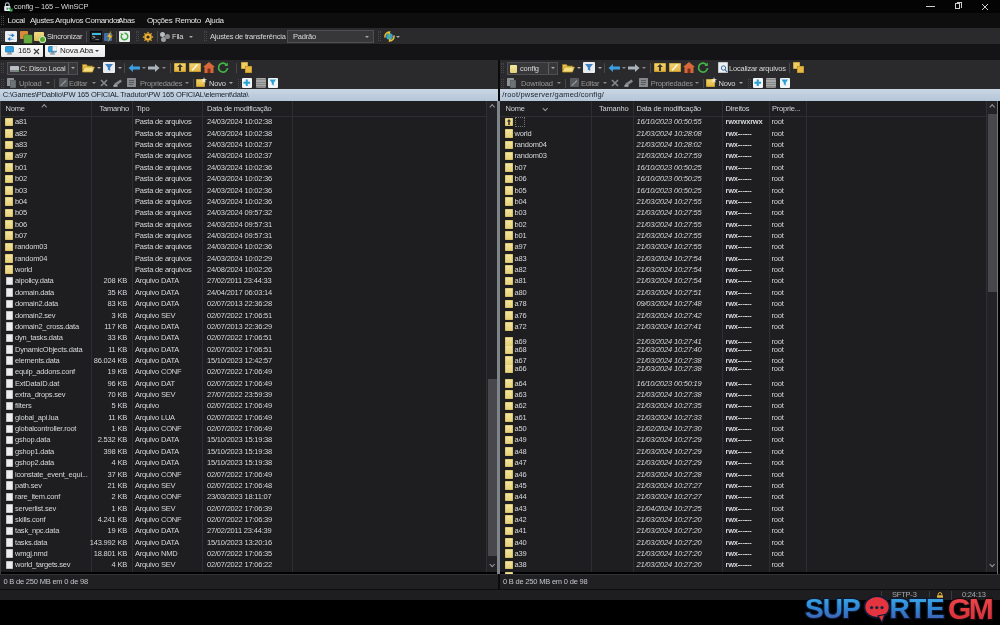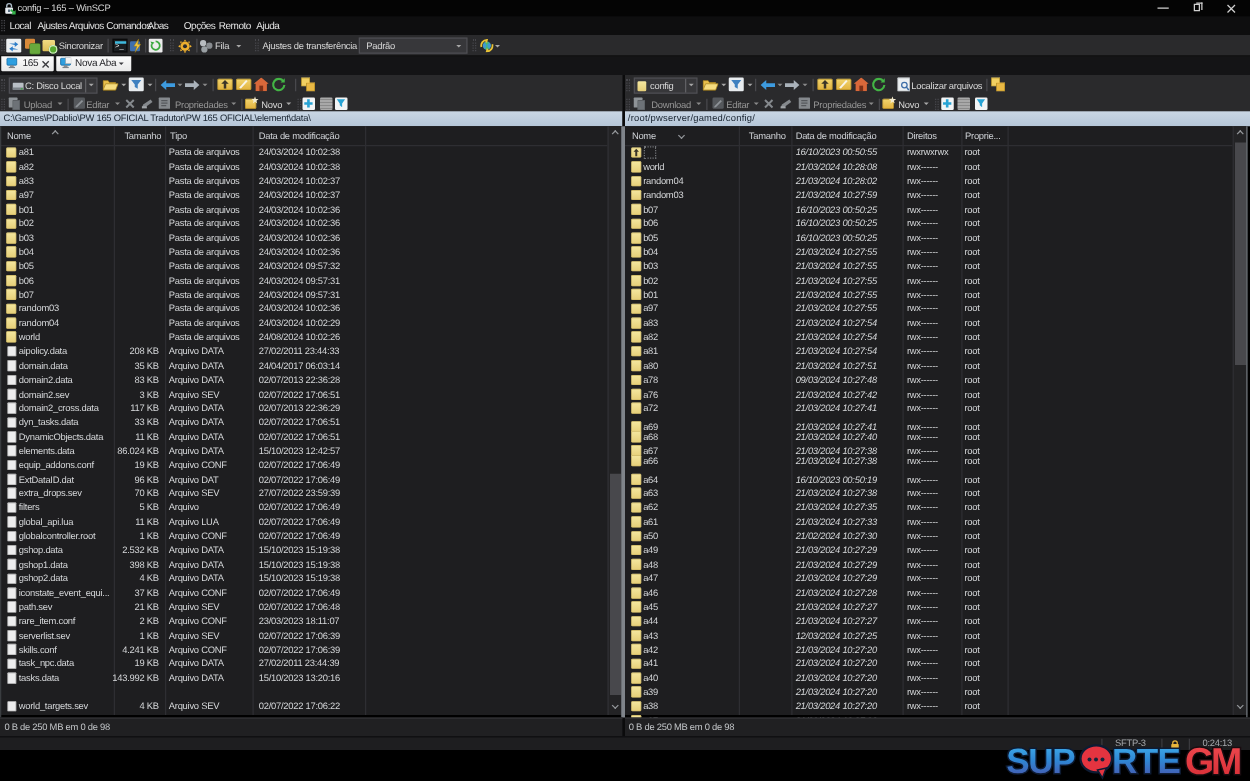--- a/index.html
+++ b/index.html
@@ -29,21 +29,21 @@
 .hdr{font-size:7.5px;letter-spacing:-0.2px;color:#cfd2d6;line-height:15px;}
 .gl{top:0;width:1px;height:471px;background:#2e2e32;}
 .row{left:0;width:100%;height:11.4px;font-size:7.5px;letter-spacing:-0.2px;color:#d5d7d9;line-height:11.4px;white-space:nowrap;}
 .fo{left:5px;top:1.4px;width:8px;height:8.6px;background:linear-gradient(#f4e7a0,#e6cf78);border-radius:1px;box-shadow:inset 0 0 0 0.5px #c9b25e;}
 .fi{left:5.5px;top:1.4px;width:7px;height:8.6px;background:#ededee;border-radius:0.5px;box-shadow:inset 0 0 0 0.5px #9a9a9a;}
 .nm{left:15px;}
 .sz{left:80px;width:47px;text-align:right;}
 .tp{left:135px;}
 .dt{left:207px;}
 .dt2{left:137px;font-style:italic;}
-.rt{left:226px;}
+.rt{left:226px;font-weight:bold;}
 .ow{left:272px;}
 
 .sb{top:101px;width:12px;height:471px;background:#232325;border-left:1px solid #303034;}
 .sbthumb{left:1.5px;width:9px;background:#48484c;}
 .chev{width:4.4px;height:4.4px;border-left:1px solid #95989c;border-top:1px solid #95989c;}
 
 .pstat{top:574px;height:15px;background:#202022;border-top:1px solid #323236;font-size:7.5px;letter-spacing:-0.2px;color:#c3c6c9;line-height:14px;}
 #astat{left:0;top:589px;width:1000px;height:11px;background:#1e1e20;border-top:1px solid #0e0e10;}
 #astat .c{top:1px;height:10px;border-left:1px solid #3a3a3e;}
 #astat span{font-size:7.5px;color:#a6a9ac;line-height:10px;letter-spacing:-0.2px;}
@@ -659,20 +659,27 @@
       <span class="a sz">19 KB</span>
       <span class="a tp">Arquivo DATA</span>
       <span class="a dt">27/02/2011 23:44:39</span>
     </div>
     <div class="a row" style="top:435.72px">
       <i class="a fi"></i>
       <span class="a nm">tasks.data</span>
       <span class="a sz">143.992 KB</span>
       <span class="a tp">Arquivo DATA</span>
       <span class="a dt">15/10/2023 13:20:16</span>
+    </div>
+    <div class="a row" style="top:447.08px">
+      <i class="a fi"></i>
+      <span class="a nm">wmgj.nmd</span>
+      <span class="a sz">18.801 KB</span>
+      <span class="a tp">Arquivo NMD</span>
+      <span class="a dt">02/07/2022 17:06:35</span>
     </div>
     <div class="a row" style="top:458.44px">
       <i class="a fi"></i>
       <span class="a nm">world_targets.sev</span>
       <span class="a sz">4 KB</span>
       <span class="a tp">Arquivo SEV</span>
       <span class="a dt">02/07/2022 17:06:22</span>
     </div>
 </div>
 <div class="a sb" style="left:485.5px">
@@ -932,21 +939,21 @@
     <div class="a row" style="top:390.28px">
       <i class="a fo"></i>
       <span class="a nm">a44</span>
       <span class="a dt2">21/03/2024 10:27:27</span>
       <span class="a rt">rwx------</span>
       <span class="a ow">root</span>
     </div>
     <div class="a row" style="top:401.64px">
       <i class="a fo"></i>
       <span class="a nm">a43</span>
-      <span class="a dt2">12/03/2024 10:27:25</span>
+      <span class="a dt2">21/04/2024 10:27:25</span>
       <span class="a rt">rwx------</span>
       <span class="a ow">root</span>
     </div>
     <div class="a row" style="top:413.00px">
       <i class="a fo"></i>
       <span class="a nm">a42</span>
       <span class="a dt2">21/03/2024 10:27:20</span>
       <span class="a rt">rwx------</span>
       <span class="a ow">root</span>
     </div>

